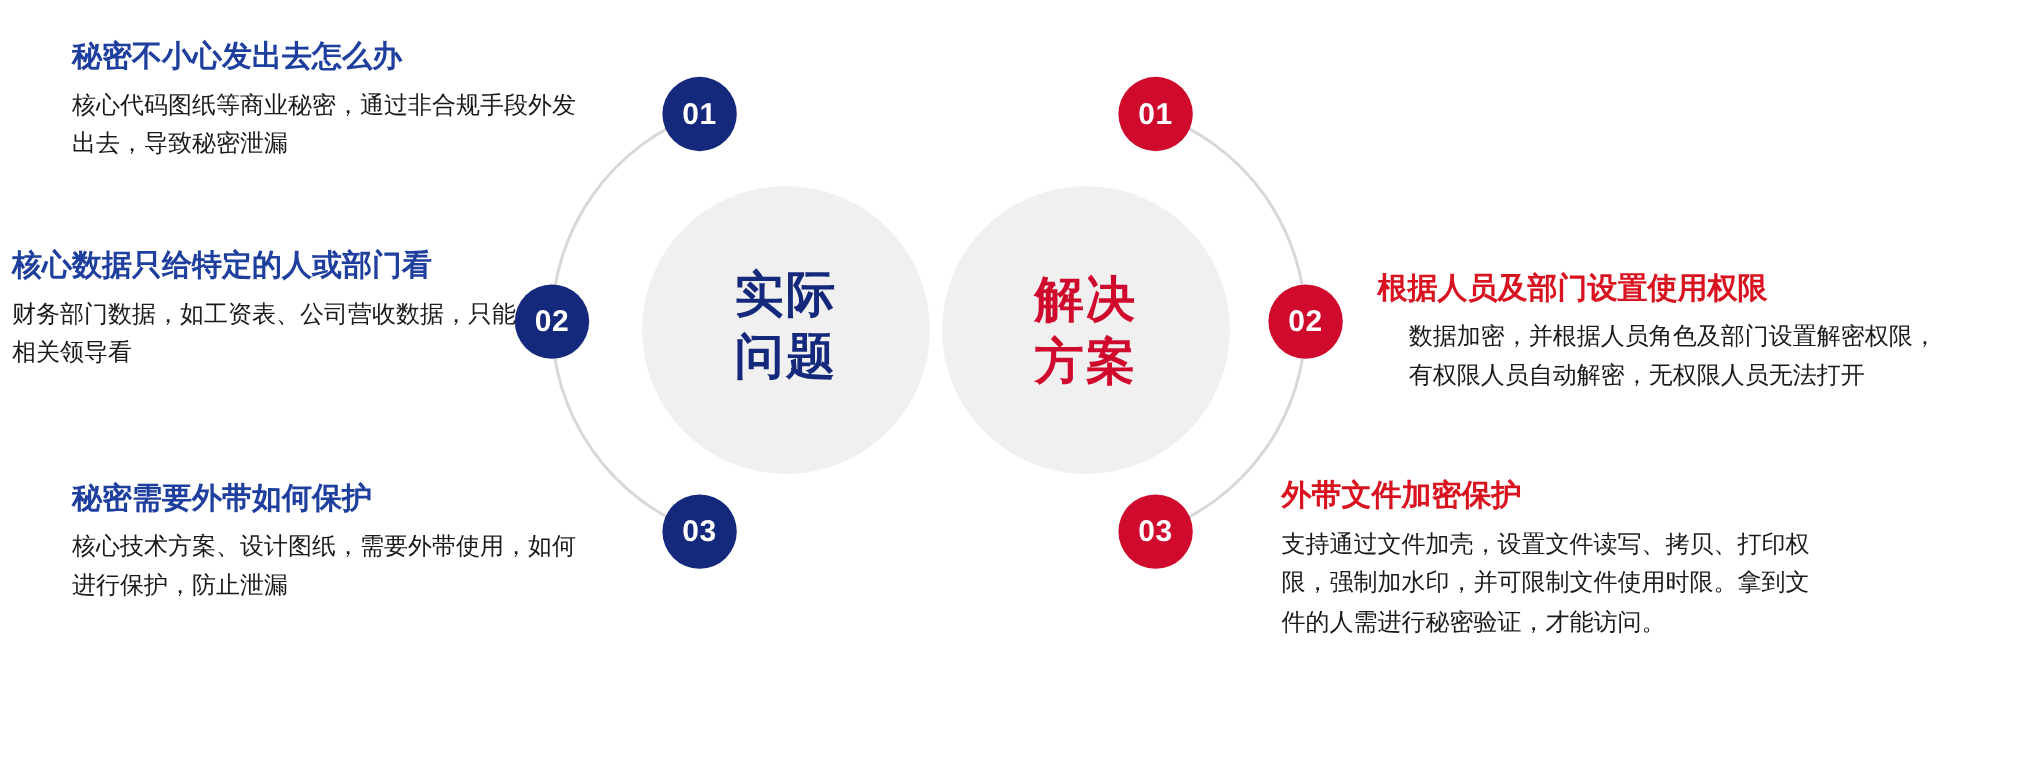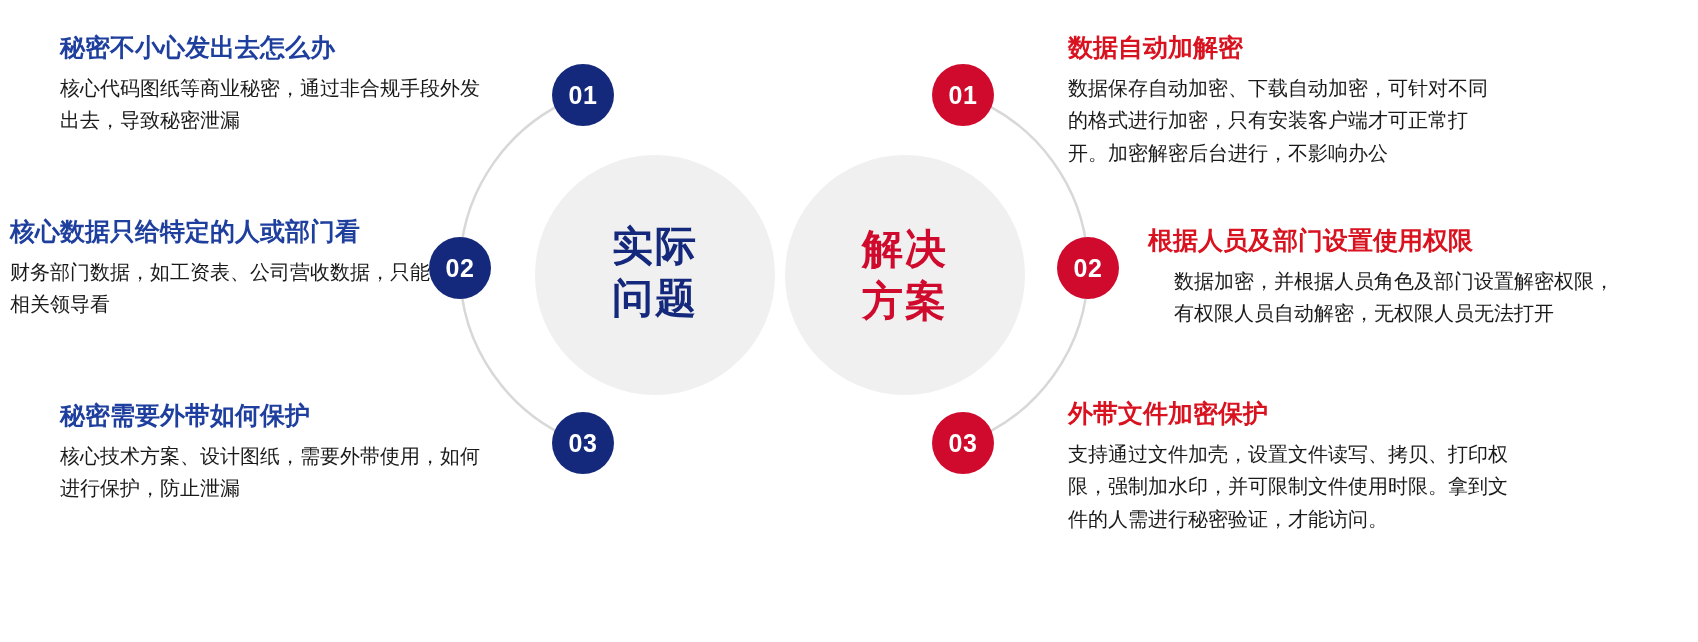--- a/index.html
+++ b/index.html
@@ -36,21 +36,21 @@
   .item{position:absolute;}
   .item h3{margin:0 0 10px 0;font-size:25px;font-weight:bold;line-height:1.2;}
   .item p{margin:0;font-size:20px;line-height:1.62;color:#1a1a1a;font-weight:500;}
   .left-item{}
   .left-item h3{color:#1f3f9e;}
   .left-item p{padding-right:4px;}
   .right-item{text-align:left;}
   .right-item h3{color:#d9121f;}
 
   #item-l1{left:60px;top:32px;width:430px;}
-  #item-l2{left:10px;top:216px;width:425px;}
+  #item-l2{left:10px;top:206px;width:425px;}
   #item-l3{left:60px;top:400px;width:430px;}
 
   #item-r1{left:1068px;top:32px;width:430px;}
   #item-r2{left:1148px;top:225px;width:470px;}
   #item-r3{left:1068px;top:398px;width:450px;}
 
   .l2-body{padding-right:56px;}
   .l3-body,.l1-body{padding-right:10px;}
   .r2-body{padding-left:26px;}
 </style>
@@ -85,24 +85,20 @@
   </div>
   <div class="item left-item" id="item-l2">
     <h3>核心数据只给特定的人或部门看</h3>
     <p class="l2-body">财务部门数据，如工资表、公司营收数据，只能相关领导看</p>
   </div>
   <div class="item left-item" id="item-l3">
     <h3>秘密需要外带如何保护</h3>
     <p class="l3-body">核心技术方案、设计图纸，需要外带使用，如何进行保护，防止泄漏</p>
   </div>
 
-  <div class="item right-item" id="item-r1">
-    <h3>数据自动加解密</h3>
-    <p>数据保存自动加密、下载自动加密，可针对不同的格式进行加密，只有安装客户端才可正常打开。加密解密后台进行，不影响办公</p>
-  </div>
   <div class="item right-item" id="item-r2">
     <h3>根据人员及部门设置使用权限</h3>
     <p class="r2-body">数据加密，并根据人员角色及部门设置解密权限，有权限人员自动解密，无权限人员无法打开</p>
   </div>
   <div class="item right-item" id="item-r3">
     <h3>外带文件加密保护</h3>
     <p>支持通过文件加壳，设置文件读写、拷贝、打印权限，强制加水印，并可限制文件使用时限。拿到文件的人需进行秘密验证，才能访问。</p>
   </div>
 
 </div>

